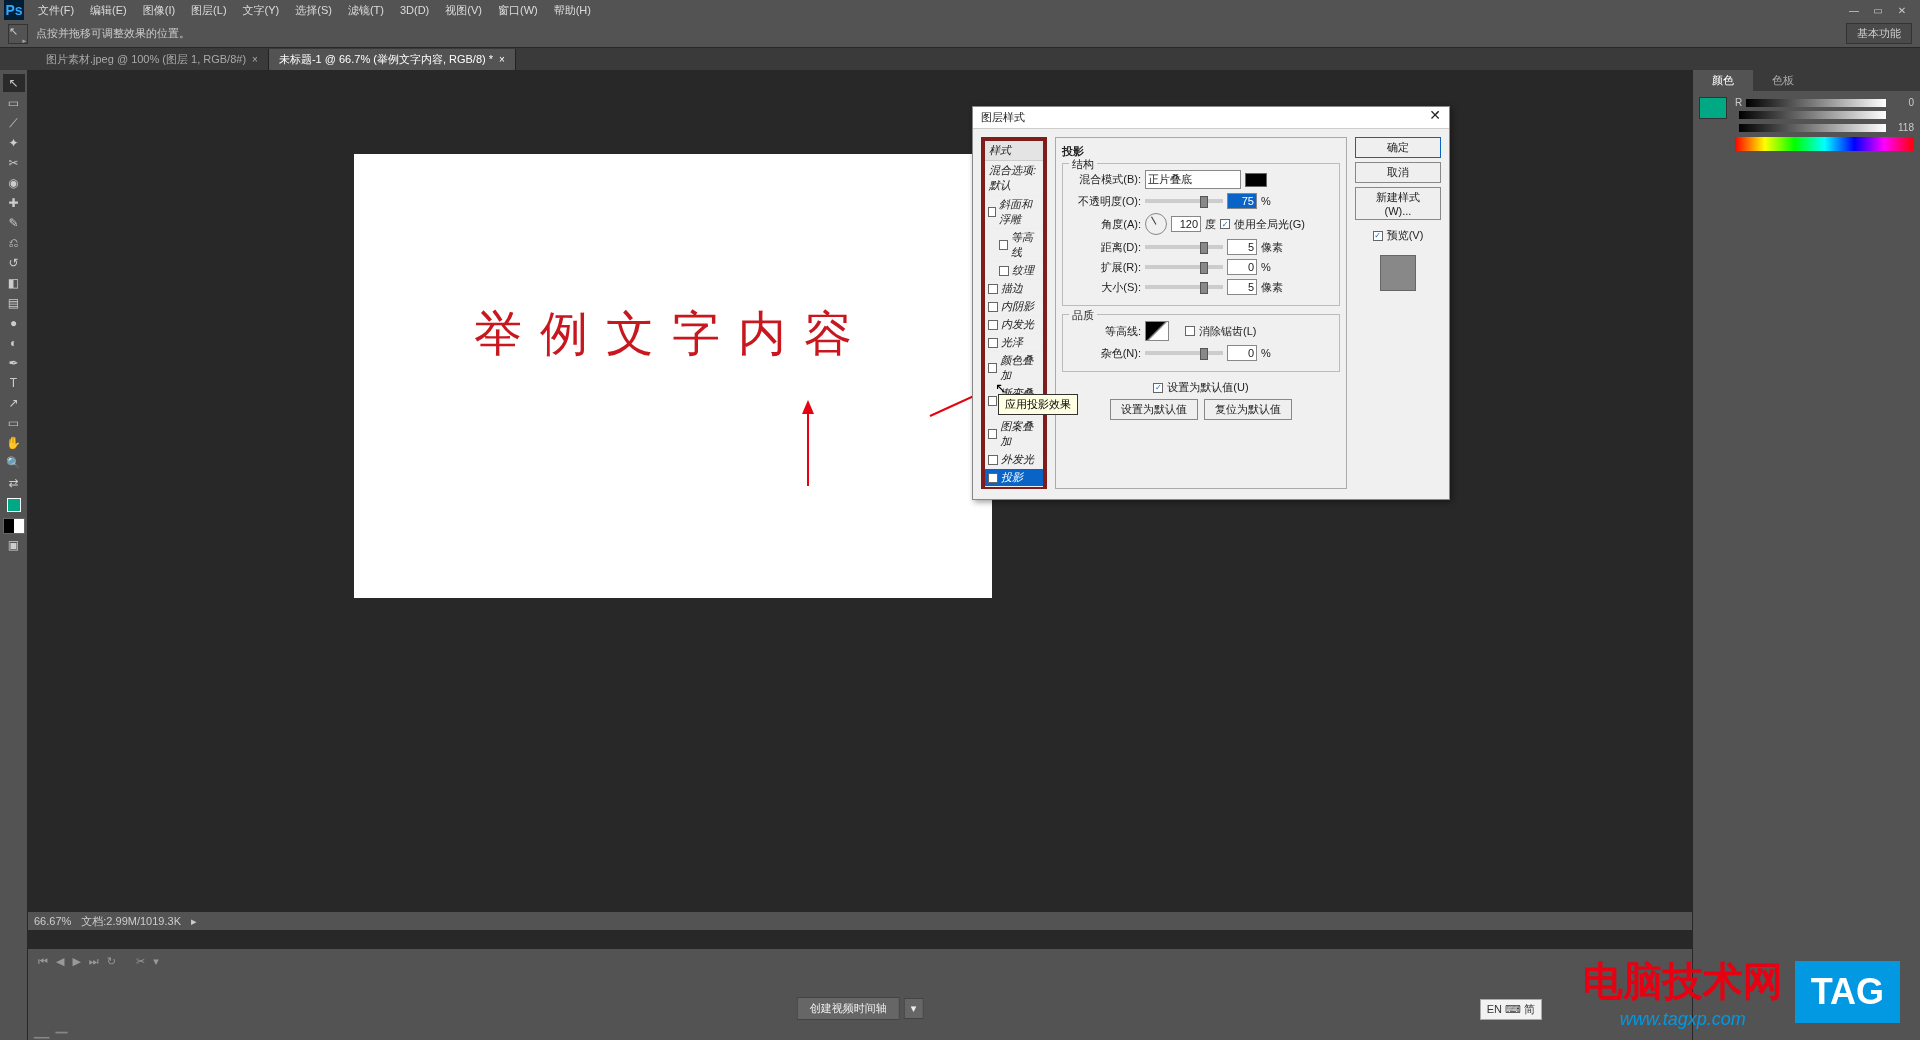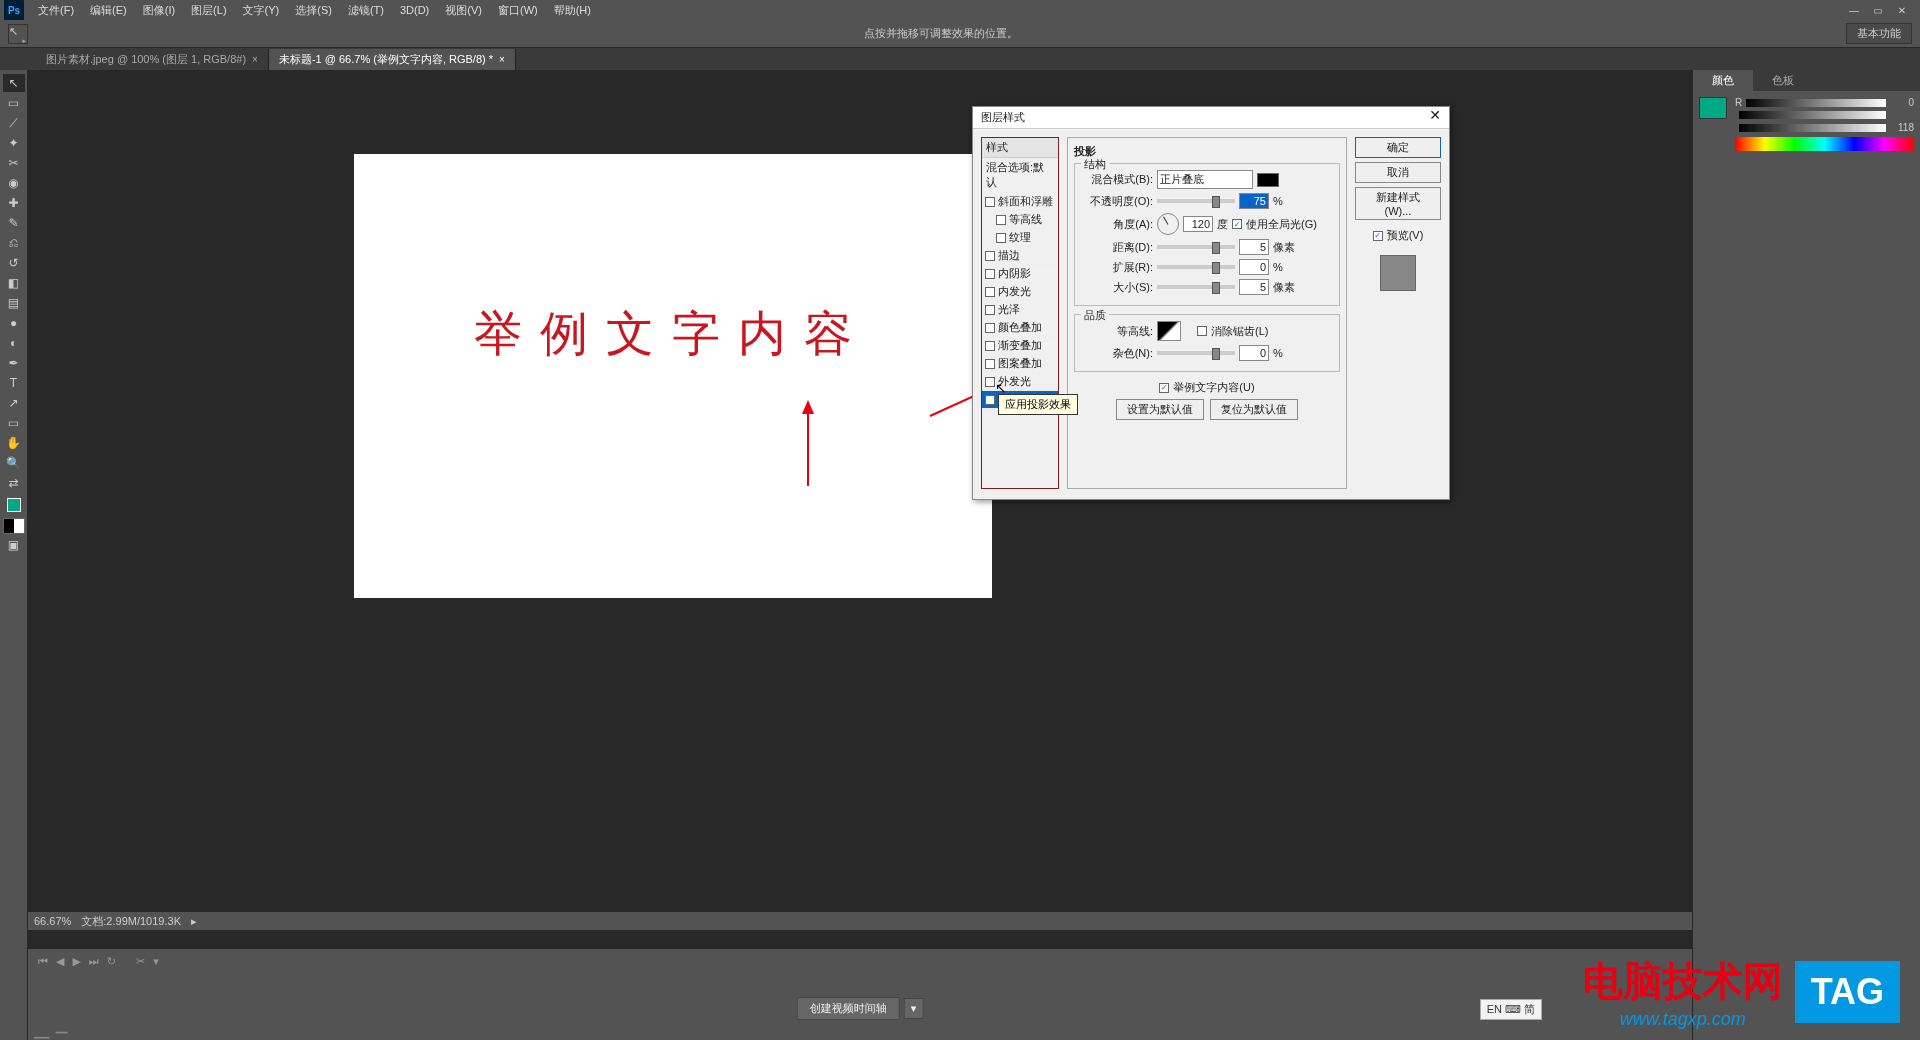--- a/index.html
+++ b/index.html
@@ -1,27 +1,27 @@
 <!DOCTYPE html>
 <html><head>
 <meta charset="utf-8">
 <style>
 * { margin: 0; padding: 0; box-sizing: border-box; font-family: "Microsoft YaHei", sans-serif; }
 body { background: #535353; width: 1920px; height: 1040px; overflow: hidden; position: relative; }
 
 .menubar { background: #535353; height: 20px; display: flex; align-items: center; padding: 0 4px; color: #ddd; font-size: 11px; }
-.ps-logo { width: 20px; height: 20px; background: #001e36; color: #31a8ff; font-weight: bold; font-size: 10px; display: flex; align-items: center; justify-content: center; margin-right: 6px; }
+.ps-logo { width: 20px; height: 20px; background: #001e36; color: #31a8ff; font-weight: bold; font-size: 14px; display: flex; align-items: center; justify-content: center; margin-right: 6px; }
 .menu-item { padding: 2px 8px; cursor: pointer; }
 .window-controls { margin-left: auto; display: flex; gap: 8px; padding-right: 6px; color: #ccc; }
 .win-btn { width: 16px; height: 12px; display: flex; align-items: center; justify-content: center; font-size: 10px; }
 
 .optbar { background: #535353; height: 28px; border-bottom: 1px solid #282828; display: flex; align-items: center; color: #ccc; font-size: 11px; padding: 0 8px; }
 .move-icon { width: 20px; height: 20px; border: 1px solid #333; margin-right: 8px; position: relative; }
 .move-icon::after { content: "▸"; position: absolute; right: 1px; bottom: -2px; font-size: 7px; color: #aaa; }
-.opt-msg { flex: 1; text-align: center; }
+.opt-msg { flex: 1; text-align: left; }
 .basic-btn { margin-left: auto; padding: 2px 10px; background: #4a4a4a; border: 1px solid #333; }
 
 .tabbar { background: #3a3a3a; height: 22px; display: flex; align-items: flex-end; padding-left: 36px; }
 .doc-tab { padding: 3px 10px; color: #aaa; font-size: 11px; border-right: 1px solid #222; display: flex; align-items: center; gap: 6px; }
 .doc-tab.active { background: #535353; color: #fff; }
 .tab-x { font-size: 10px; }
 
 .workspace { position: absolute; top: 70px; bottom: 0; left: 0; right: 0; display: flex; }
 .toolbox { width: 28px; background: #535353; border-right: 1px solid #282828; padding: 4px 0; display: flex; flex-direction: column; align-items: center; gap: 2px; }
 .tool { width: 22px; height: 18px; display: flex; align-items: center; justify-content: center; color: #ccc; font-size: 12px; position: relative; }
@@ -50,21 +50,21 @@
 .rgb-sliders { flex: 1; font-size: 10px; color: #ccc; }
 .rgb-row { display: flex; align-items: center; gap: 4px; margin-bottom: 3px; }
 .rgb-bar { flex: 1; height: 8px; background: linear-gradient(90deg, #000, #fff); }
 .rgb-val { width: 24px; text-align: right; }
 .ramp { width: 100%; height: 14px; background: linear-gradient(90deg, red, yellow, lime, cyan, blue, magenta, red); margin-top: 4px; }
 
 .dialog { position: absolute; left: 972px; top: 106px; width: 478px; height: 394px; background: #f0f0f0; border: 1px solid #888; box-shadow: 2px 2px 6px rgba(0,0,0,0.4); font-size: 11px; color: #222; }
 .dlg-title { background: #fff; padding: 3px 8px; border-bottom: 1px solid #ccc; display: flex; justify-content: space-between; }
 .dlg-x { cursor: pointer; font-size: 14px; line-height: 10px; }
 .dlg-body { display: flex; padding: 8px; gap: 8px; }
-.style-list { width: 78px; border: 1px solid #7f1d1d; height: 352px; }
+.style-list { width: 66px; border: 4px solid #7f1d1d; height: 352px; font-style: italic; }
 .style-head { background: #e4e4e4; padding: 2px 4px; border-bottom: 1px solid #ccc; }
 .style-sub { padding: 2px 4px; border-bottom: 1px solid #eee; }
 .style-cb { display: flex; align-items: center; gap: 3px; padding: 1px 3px; border-bottom: 1px solid #eee; }
 .style-cb.indent { padding-left: 14px; }
 .style-cb.selected { background: #0a64c8; color: #fff; }
 .cb { width: 10px; height: 10px; border: 1px solid #666; background: #fff; display: inline-flex; align-items: center; justify-content: center; font-size: 8px; }
 .cb.ck::after { content: "✓"; color: #0a64c8; }
 .style-cb.selected .cb.ck::after { color: #fff; }
 
 .props { flex: 1; border: 1px solid #aaa; padding: 6px; height: 352px; position: relative; }
@@ -354,21 +354,21 @@
         <div class="prop-row">
           <span class="prop-label">杂色(N):</span>
           <div class="slider"></div>
           <span class="num-in">0</span>
           <span>%</span>
         </div>
       </div>
 
       <div class="prop-row" style="justify-content:center">
         <span class="cb ck"></span>
-        <span>举例文字内容(U)</span>
+        <span>设置为默认值(U)</span>
       </div>
       <div class="btn-row">
         <div class="dlg-btn">设置为默认值</div>
         <div class="dlg-btn">复位为默认值</div>
       </div>
     </div>
 
     <div class="dlg-right">
       <div class="dlg-btn primary">确定</div>
       <div class="dlg-btn">取消</div>

